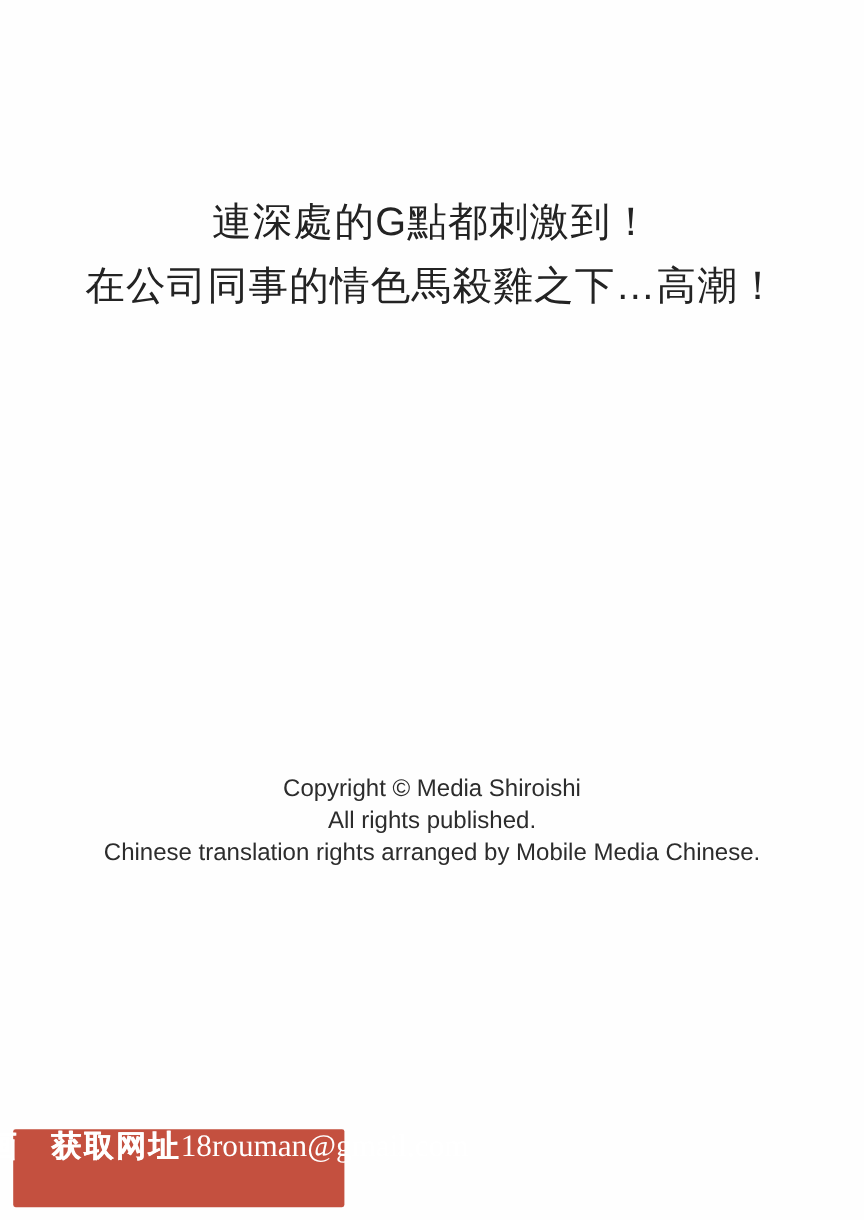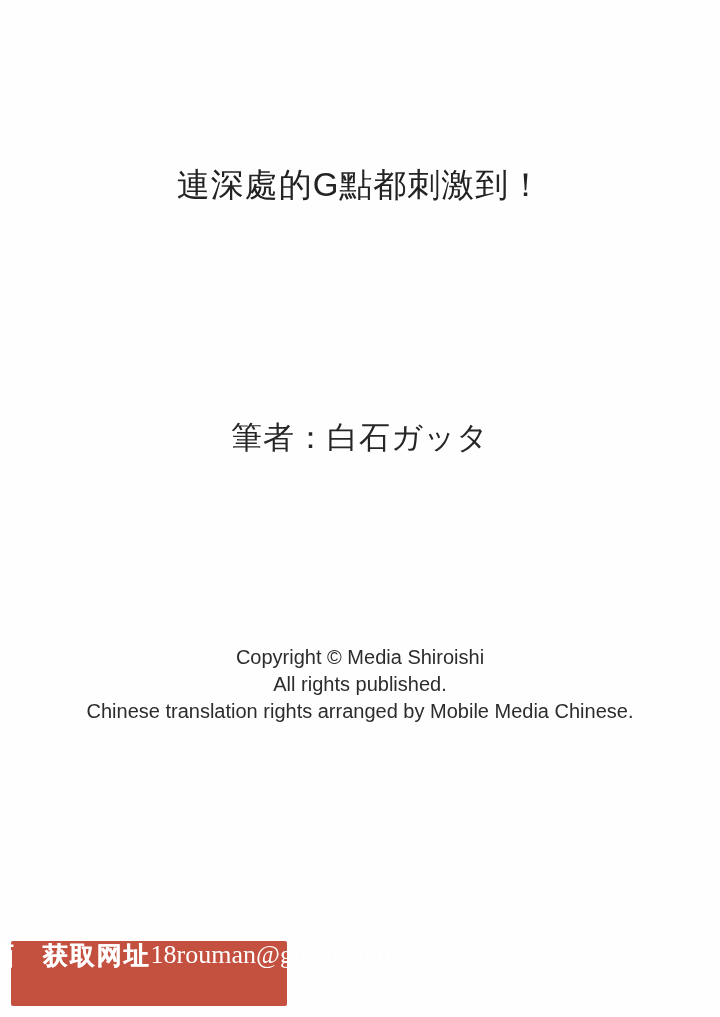--- a/index.html
+++ b/index.html
@@ -88,23 +88,23 @@
     white-space: nowrap;
   }
 </style>
 </head>
 <body>
 
 <div class="page">
 
   <div class="title-line title-line-1">連深處的G點都刺激到！</div>
 
+  <div class="title-line title-line-2">在公司同事的情色馬殺雞之下…高潮！</div>
 
 
-  <div class="author-credit">筆者：白石ガッタ</div>
 
   <div class="copyright-block">
     <div>Copyright © Media Shiroishi</div>
     <div>All rights published.</div>
     <div>Chinese translation rights arranged by Mobile Media Chinese.</div>
   </div>
 
   <div class="watermark-badge" style="background: rgb(196, 80, 63); color: rgb(255, 255, 255);">
     <div class="watermark-site-name">肉肉漫画　获取网址</div>
     <div class="watermark-email">18rouman@gmail.com</div>

